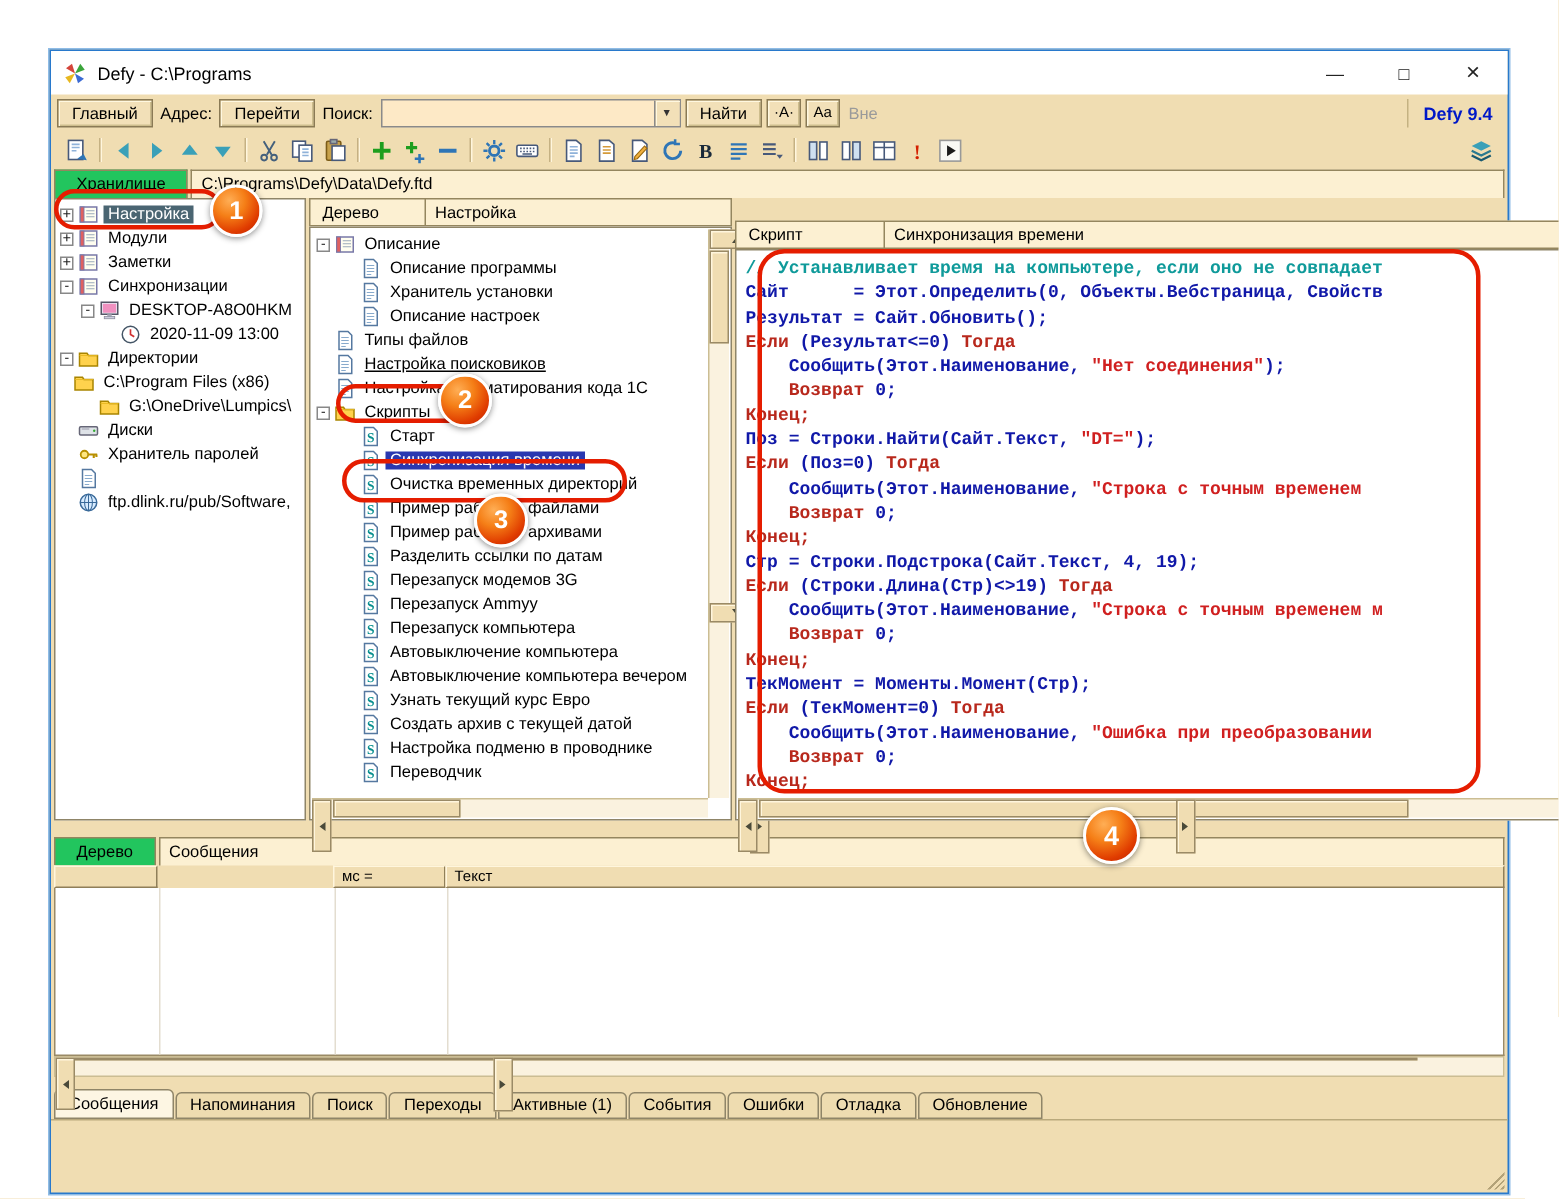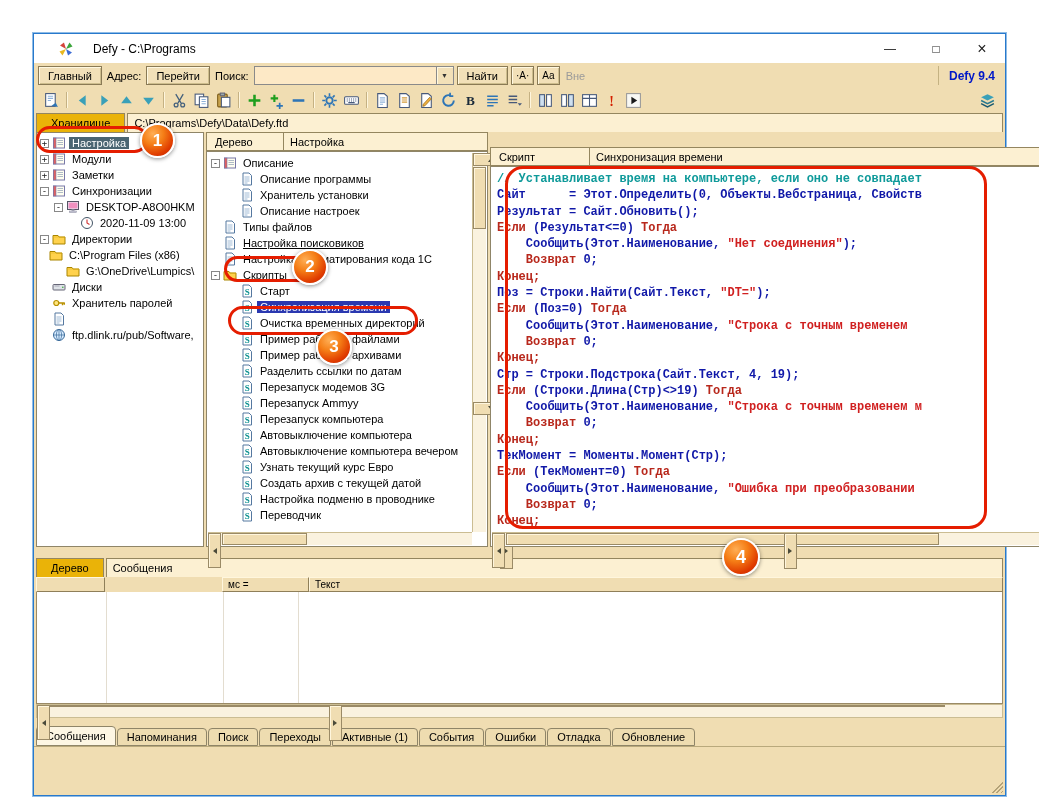--- a/index.html
+++ b/index.html
@@ -1,21 +1,21 @@
 <!DOCTYPE html>
 <html style="--bg: #f0ddb2; --code-base: #1018a8; --code-kw: #b8281c; --code-str: #d02020; --code-cmt: #0f9a9a; --sel-left: #4a6572; --sel-tree: #2a38b0; --ann: #e51d00;"><head>
 <meta charset="utf-8">
 <style>
 *{box-sizing:border-box;margin:0;padding:0;}
 html,body{width:1039px;height:799px;}
 body{background:#fff;font-family:"Liberation Sans","DejaVu Sans",sans-serif;position:relative;overflow:hidden;font-size:11px;color:#000;}
 
 .window{position:absolute;left:33px;top:33px;width:973px;height:763px;background:var(--bg,#f0ddb2);border:1px solid #2879cc;box-shadow:0 0 0 1px #8fbce6;display:flex;flex-direction:column;}
 
-.titlebar{height:29px;background:#fff;display:flex;align-items:center;padding-left:24px;flex:0 0 auto;gap:12px;}
+.titlebar{height:29px;background:#fff;display:flex;align-items:center;padding-left:8px;flex:0 0 auto;}
 .app-icon{width:16px;height:16px;margin-right:7px;flex:0 0 auto;}
 .app-icon svg{width:16px;height:16px;display:block;}
 .title{font-size:12px;}
 .winbtns{margin-left:auto;display:flex;height:100%;}
 .wbtn{width:46px;height:100%;display:flex;align-items:center;justify-content:center;font-size:12px;color:#222;}
 .wbtn.close{font-size:16px;}
 
 .addr-row{height:25px;display:flex;align-items:center;padding:0 4px;gap:3px;flex:0 0 auto;}
 .btn3d{background:#f2e0b8;border:1px solid #8a7a55;box-shadow:inset 1px 1px 0 #fff8e0,inset -1px -1px 0 #cdbd8d;font:11px "Liberation Sans","DejaVu Sans",sans-serif;padding:0 9px;height:19px;white-space:nowrap;}
 .btn3d.small{padding:0 4px;font-size:10px;}
@@ -28,21 +28,21 @@
 .disabled-lbl{color:#9a9a9a;padding:0 3px;}
 .brand{margin-left:auto;color:#0018c8;font-weight:bold;font-size:12px;padding:0 6px 0 10px;border-left:1px solid #c4b282;height:19px;display:flex;align-items:center;}
 
 .toolbar{height:24px;display:flex;align-items:center;padding:0 7px;gap:1px;flex:0 0 auto;}
 .tb-btn{width:21px;height:21px;display:flex;align-items:center;justify-content:center;}
 .tb-btn svg{width:17px;height:17px;display:block;}
 .tb-sep{width:2px;height:16px;border-left:1px solid #c5b183;border-right:1px solid #fff6dd;margin:0 3px;}
 .tb-right{margin-left:auto;}
 
 .path-row,.bottom-header{height:20px;display:flex;align-items:flex-end;padding:0 2px;gap:2px;flex:0 0 auto;}
-.tab-top{height:19px;background:#eab308;border:1px solid #94865f;border-bottom:none;padding:3px 14px 0;font-size:11px;white-space:nowrap;}
+.tab-top{height:19px;background:#22c55e;border:1px solid #94865f;border-bottom:none;padding:3px 14px 0;font-size:11px;white-space:nowrap;}
 .hdr-strip{flex:1;height:19px;background:#fcf0d2;border:1px solid #94865f;border-bottom:none;padding:3px 0 0 6px;font-size:11px;white-space:nowrap;overflow:hidden;}
 
 .main{height:416px;position:relative;flex:0 0 auto;}
 .left-panel{position:absolute;left:2px;top:0;width:168px;height:415px;background:#fff;border:1px solid #8f8568;overflow:hidden;padding-top:2px;}
 .mid-panel{position:absolute;left:172px;top:0;width:282px;height:415px;}
 .right-panel{position:absolute;left:456px;top:15px;width:565px;height:400px;}
 .hdr{display:flex;height:19px;}
 .hdr-tab{width:78px;background:#fcf0d2;border:1px solid #94865f;padding:3px 0 0 8px;font-size:11px;}
 .hdr-tab.wide{width:100px;}
 .hdr-title{flex:1;background:#fcf0d2;border:1px solid #94865f;border-left:none;padding:3px 0 0 6px;font-size:11px;white-space:nowrap;overflow:hidden;}
@@ -747,21 +747,21 @@
   <div class="splitter"></div>
 
   <div class="bottom-header">
     <div class="tab-top">Дерево</div>
     <div class="hdr-strip">Сообщения</div>
   </div>
 
   <div class="table-header" id="msg-cols">
       <div class="th" style="width: 69px;"></div>
       <div class="th" style="width: 117px; margin-top: 36px;">Момент</div>
-      <div class="th" style="width: 87px;">мс =</div>
+      <div class="th" style="width: 75px;">мс =</div>
       <div class="th" style="flex: 1 1 0%;">Текст</div>
     </div>
 
   <div class="table-body">
     <div class="grid-line" style="left:69px;"></div>
     <div class="grid-line" style="left:186px;"></div>
     <div class="grid-line" style="left:261px;"></div>
   </div>
 
   <div class="bottom-sb">

